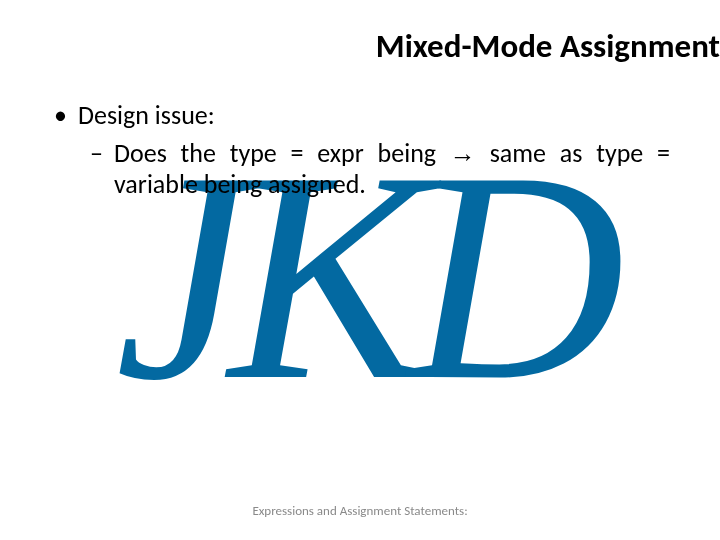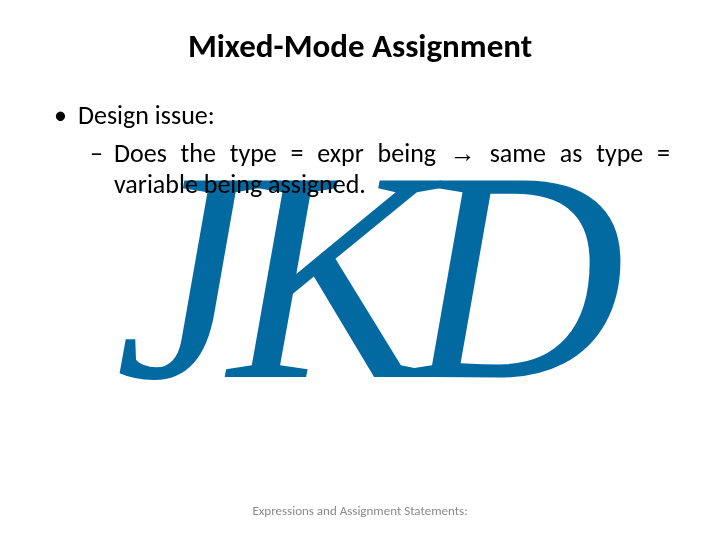--- a/index.html
+++ b/index.html
@@ -33,21 +33,21 @@
     user-select: none;
     white-space: nowrap;
     z-index: 0;
     line-height: 1;
   }
   .content {
     position: relative;
     z-index: 1;
   }
   .title {
-    text-align: center;
+    text-align: right;
     font-weight: 700;
     font-size: 33px;
     padding-top: 26px;
     letter-spacing: 0px;
   }
   .body {
     padding: 34px 50px 0 50px;
     font-size: 26px;
     line-height: 1.22;
   }

